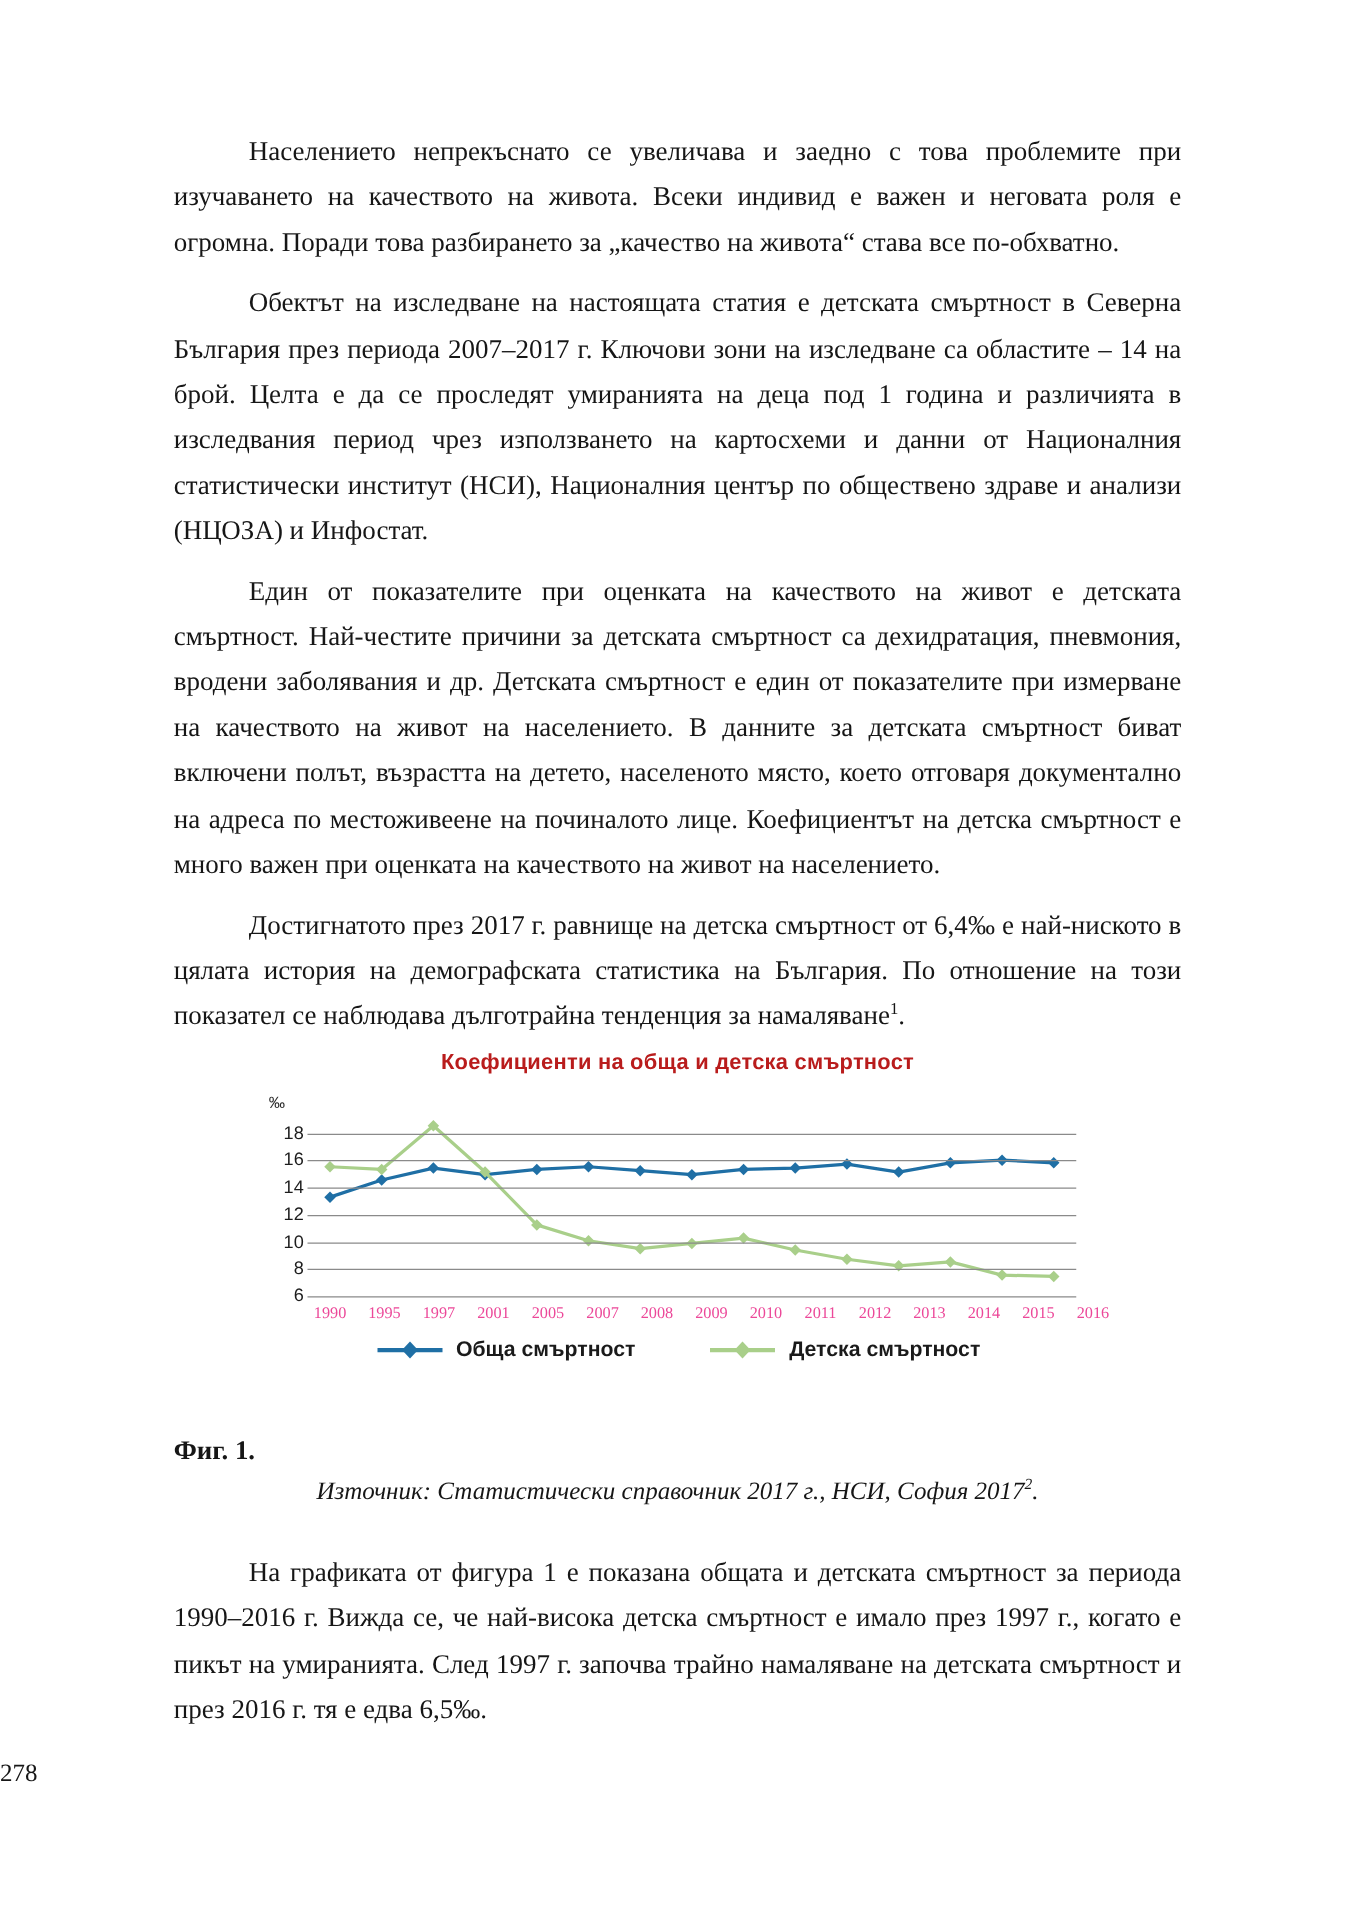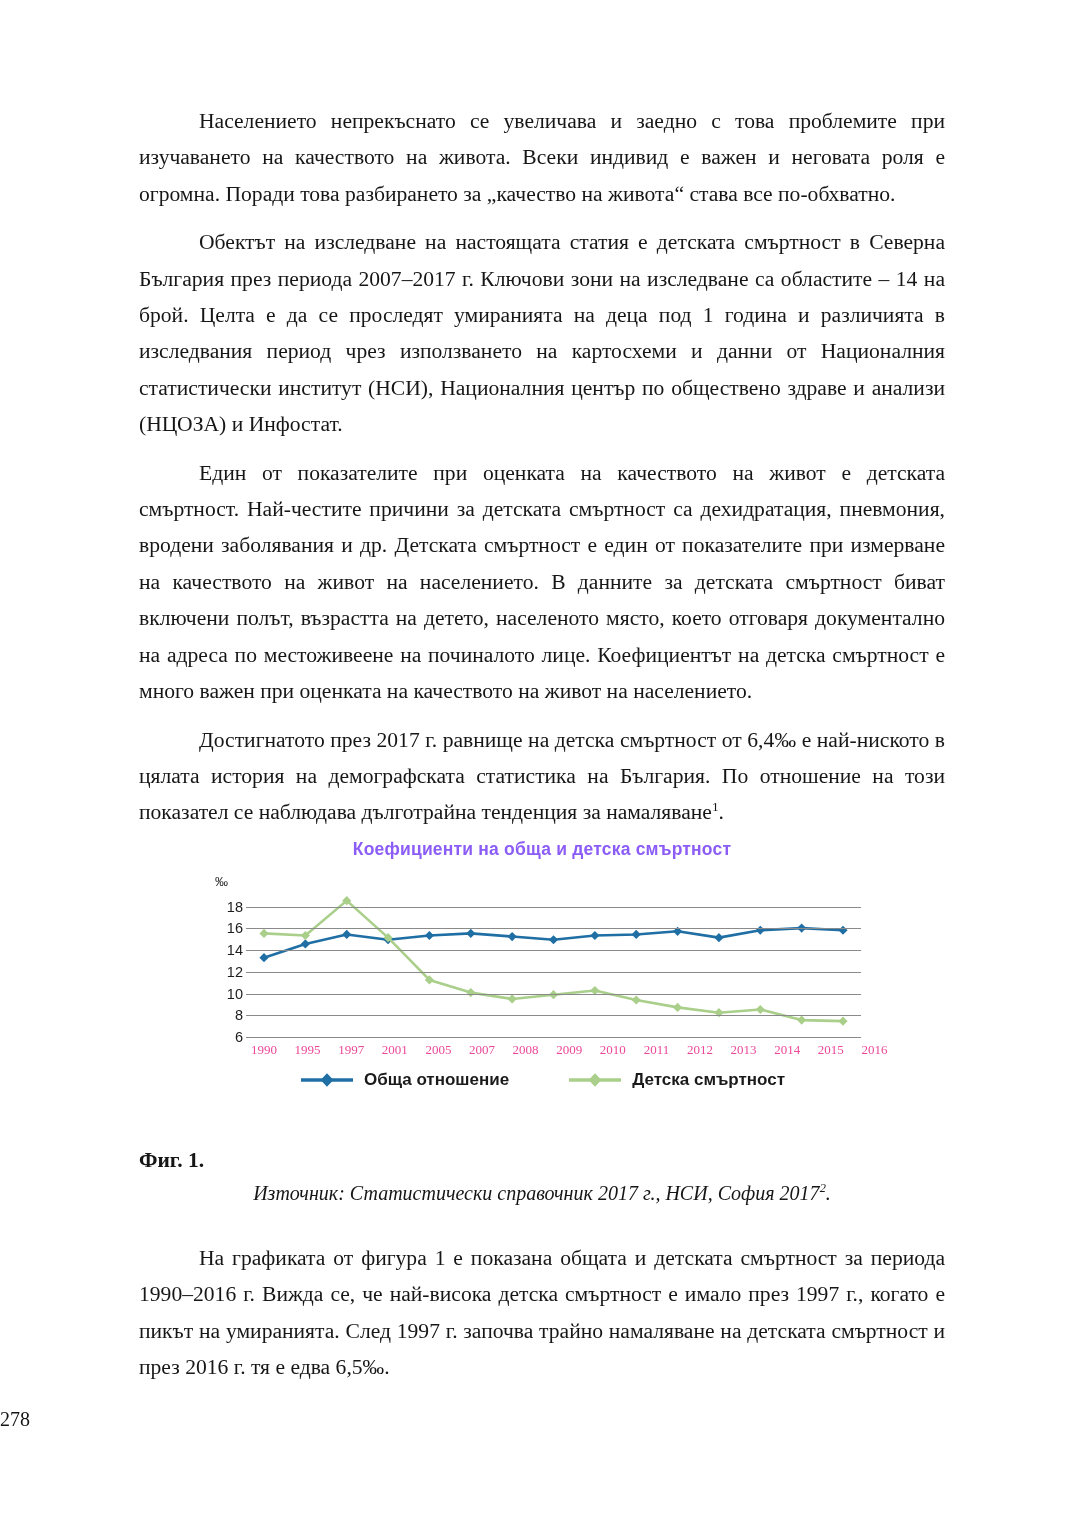--- a/index.html
+++ b/index.html
@@ -63,21 +63,21 @@
   }
   .chart-title {
     position: absolute;
     left: 0;
     top: 7px;
     width: 690px;
     text-align: center;
     font-family: "Liberation Sans", sans-serif;
     font-weight: bold;
     font-size: 17.5px;
-    color: #8b5cf6;
+    color: #b91c1c;
     letter-spacing: 0.2px;
   }
   .unit-label {
     position: absolute;
     left: 18px;
     top: 42px;
     font-family: "Liberation Sans", sans-serif;
     font-size: 13px;
     color: #2b2b2b;
   }
@@ -269,21 +269,21 @@
         <span style="left:584.8px;">2015</span>
         <span style="left:628.4px;">2016</span>
       </div>
 
       <div class="legend">
         <div class="legend-item">
           <svg width="56" height="18" viewBox="0 0 56 18">
             <line x1="2" y1="9" x2="54" y2="9" stroke="#1f6fa5" stroke-width="3.4"></line>
             <polygon points="28,2.2 34.4,9 28,15.8 21.6,9" fill="#1f6fa5"></polygon>
           </svg>
-          <span class="legend-label">Обща отношение</span>
+          <span class="legend-label">Обща смъртност</span>
         </div>
         <div class="legend-item">
           <svg width="56" height="18" viewBox="0 0 56 18">
             <line x1="2" y1="9" x2="54" y2="9" stroke="#a9cf8a" stroke-width="3.4"></line>
             <polygon points="28,2.2 34.4,9 28,15.8 21.6,9" fill="#a9cf8a"></polygon>
           </svg>
           <span class="legend-label">Детска смъртност</span>
         </div>
       </div>
     </div>

